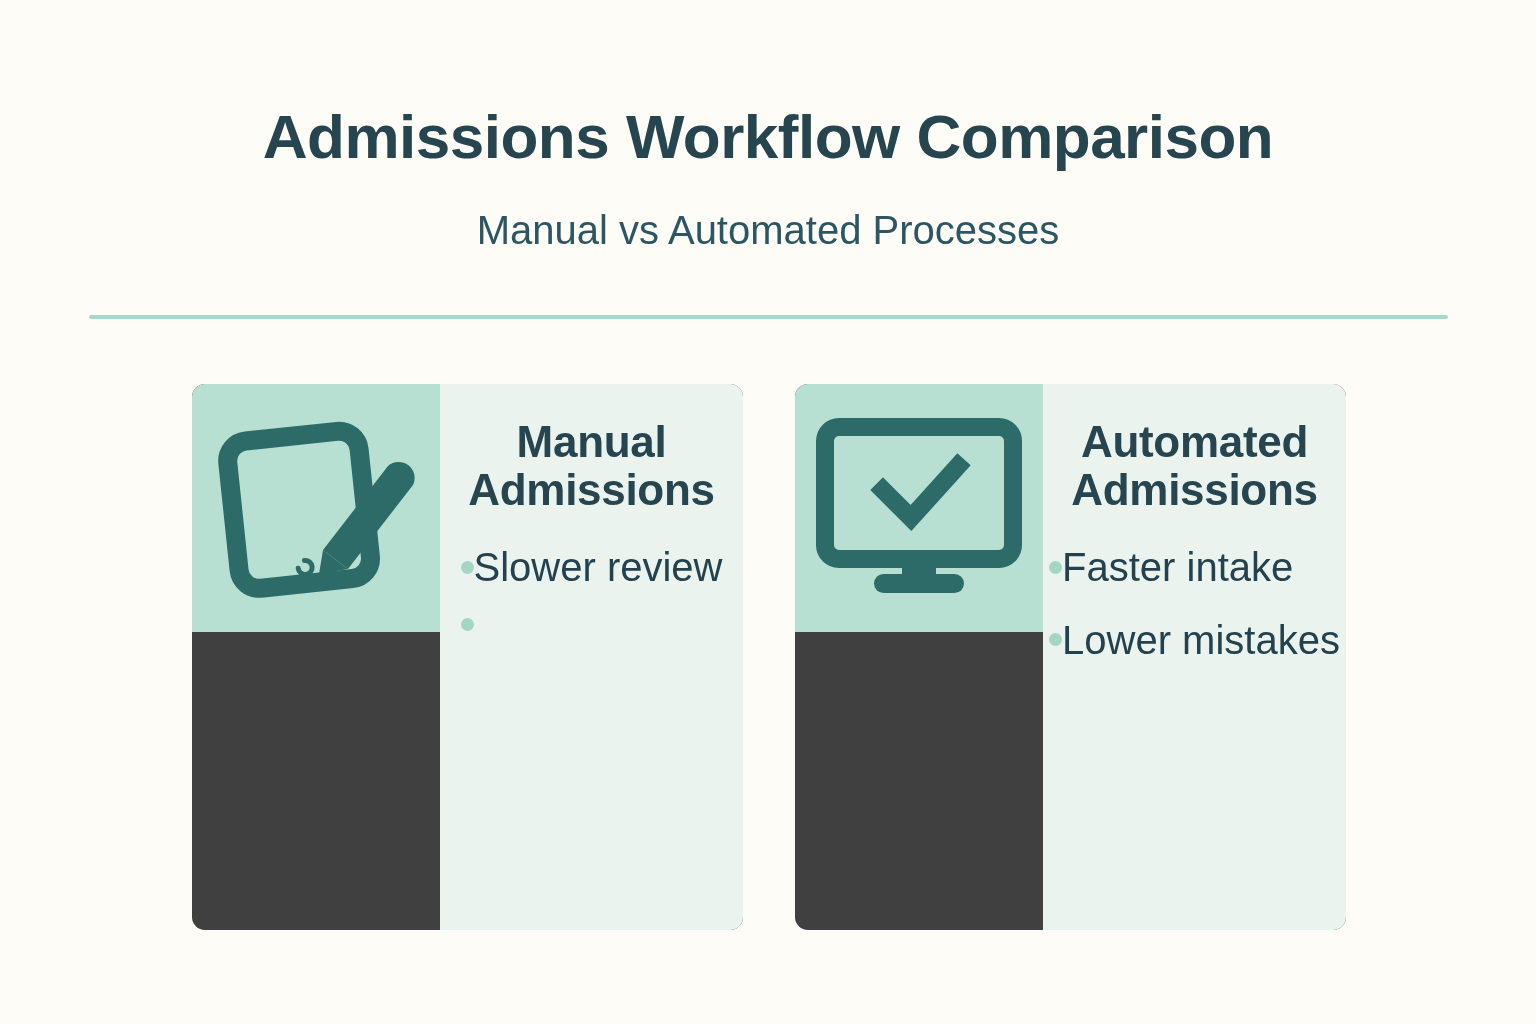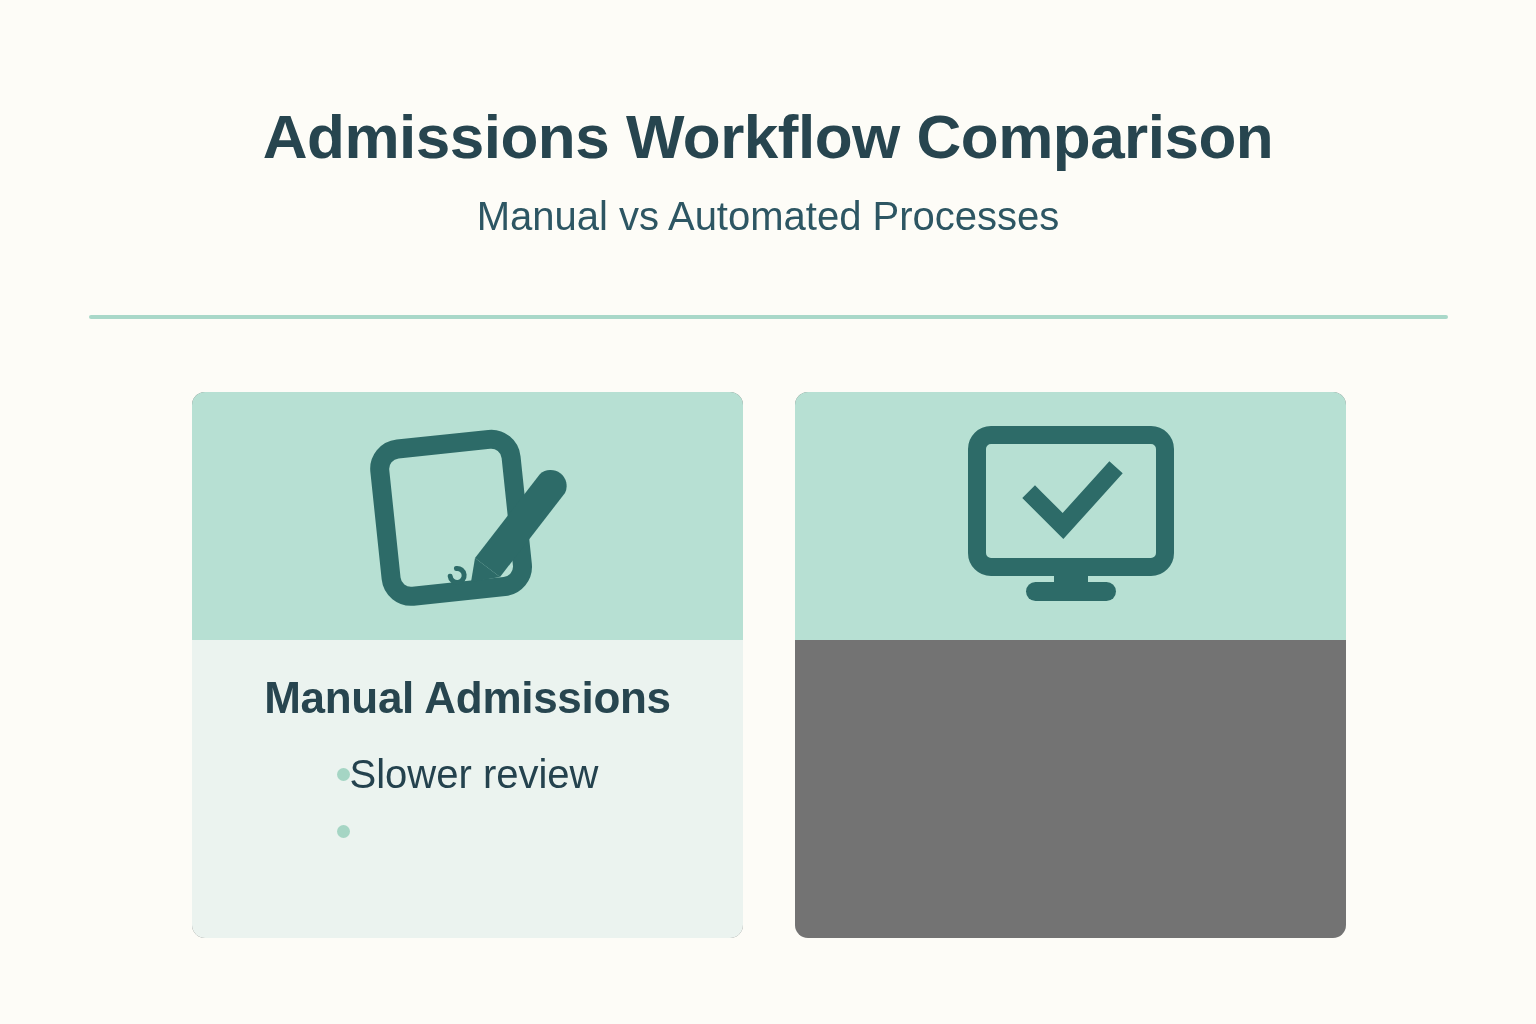--- a/index.html
+++ b/index.html
@@ -32,21 +32,21 @@
   .title {
     margin-top: 102px;
     font-size: 62px;
     font-weight: bold;
     color: #27454f;
     letter-spacing: -0.5px;
     line-height: 1.12;
   }
 
   .subtitle {
-    margin-top: 22px;
+    margin-top: 36px;
     font-size: 40px;
     font-weight: normal;
     color: #2d5663;
     letter-spacing: 0px;
     line-height: 1.15;
   }
 
   .divider {
     position: absolute;
     left: 89px;
@@ -61,28 +61,28 @@
   .cards {
     position: absolute;
     top: 380px;
     left: 0;
     width: 1536px;
     height: 546px;
   }
 
   .card {
     position: absolute;
-    top: 12px;
+    top: 4px;
     width: 551px;
     height: 546px;
     border-radius: 13px;
     overflow: hidden;
-    background: #737373;
-    display: flex;
-    flex-direction: column;
+    background: #404040;
+    display: flex;
+    flex-direction: row;
   }
 
   .card.left  { left: 192px; }
   .card.right { left: 795px; }
 
   .card-icon-panel {
     height: 248px;
     flex: 0 0 248px;
     background: #b7e0d3;
     display: flex;
@@ -204,16 +204,29 @@
 
             <rect x="90" y="141" width="34" height="26" fill="#2d6b68"></rect>
 
             <rect x="62" y="156" width="90" height="19" rx="9.5" fill="#2d6b68"></rect>
 
             <path d="M71 72 L99 100 L146 48" fill="none" stroke="#2d6b68" stroke-width="18" stroke-linecap="square" stroke-linejoin="miter"></path>
           </svg>
         </span>
       </div>
 
+      <div class="card-body">
+        <div class="card-title">Automated Admissions</div>
+        <ul class="bullet-list">
+          <li class="bullet-item">
+            <span class="bullet-dot"></span>
+            <span class="bullet-text">Faster intake</span>
+          </li>
+          <li class="bullet-item">
+            <span class="bullet-dot"></span>
+            <span class="bullet-text">Lower mistakes</span>
+          </li>
+        </ul>
+      </div>
     </div>
 
   </div>
 </div>
 
 </body></html>

